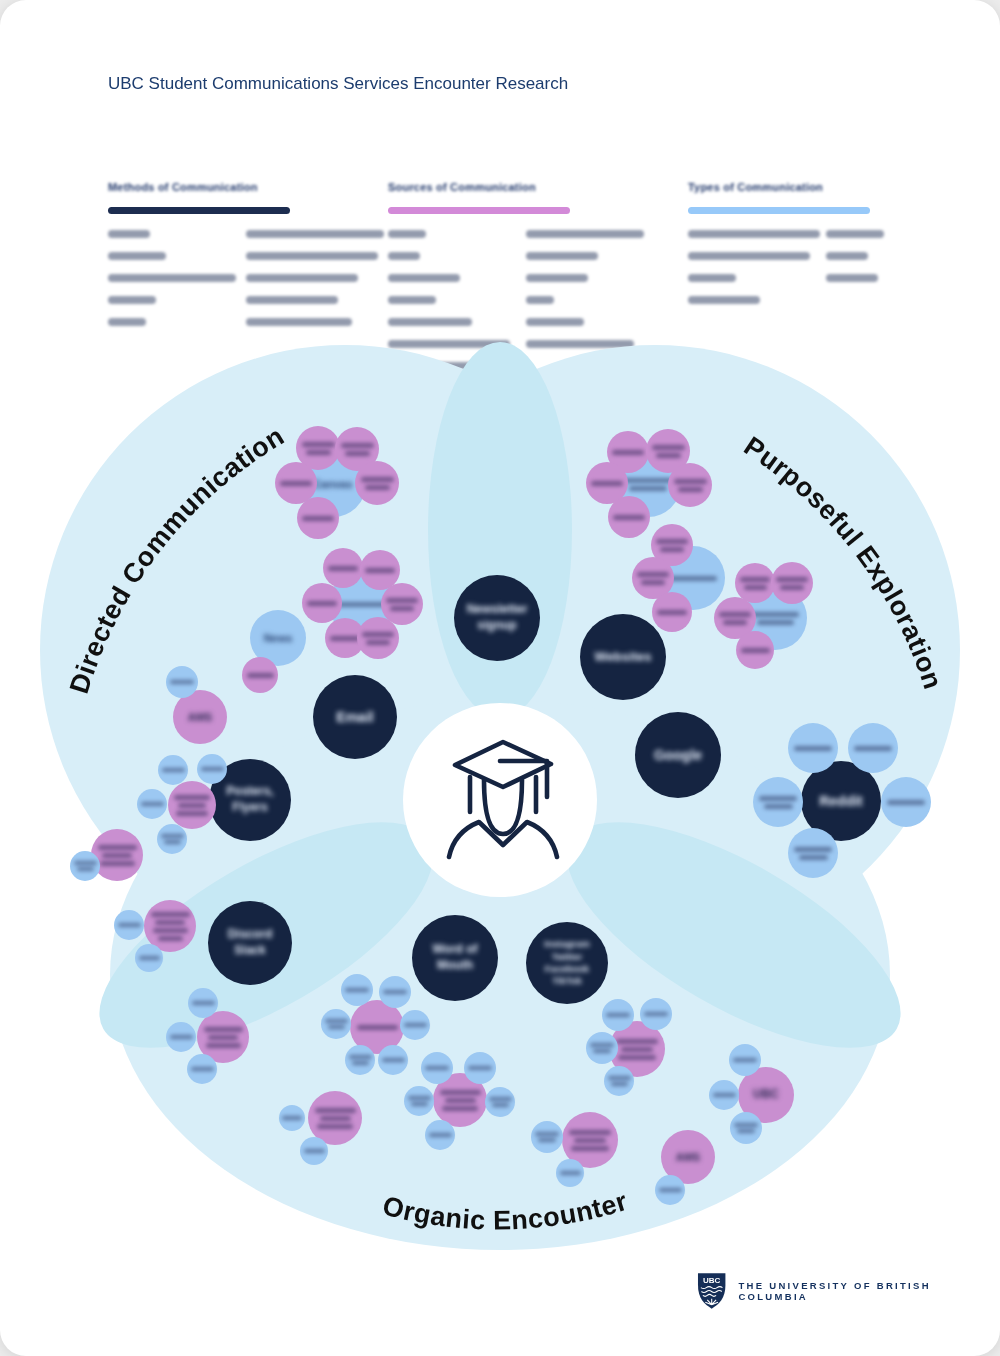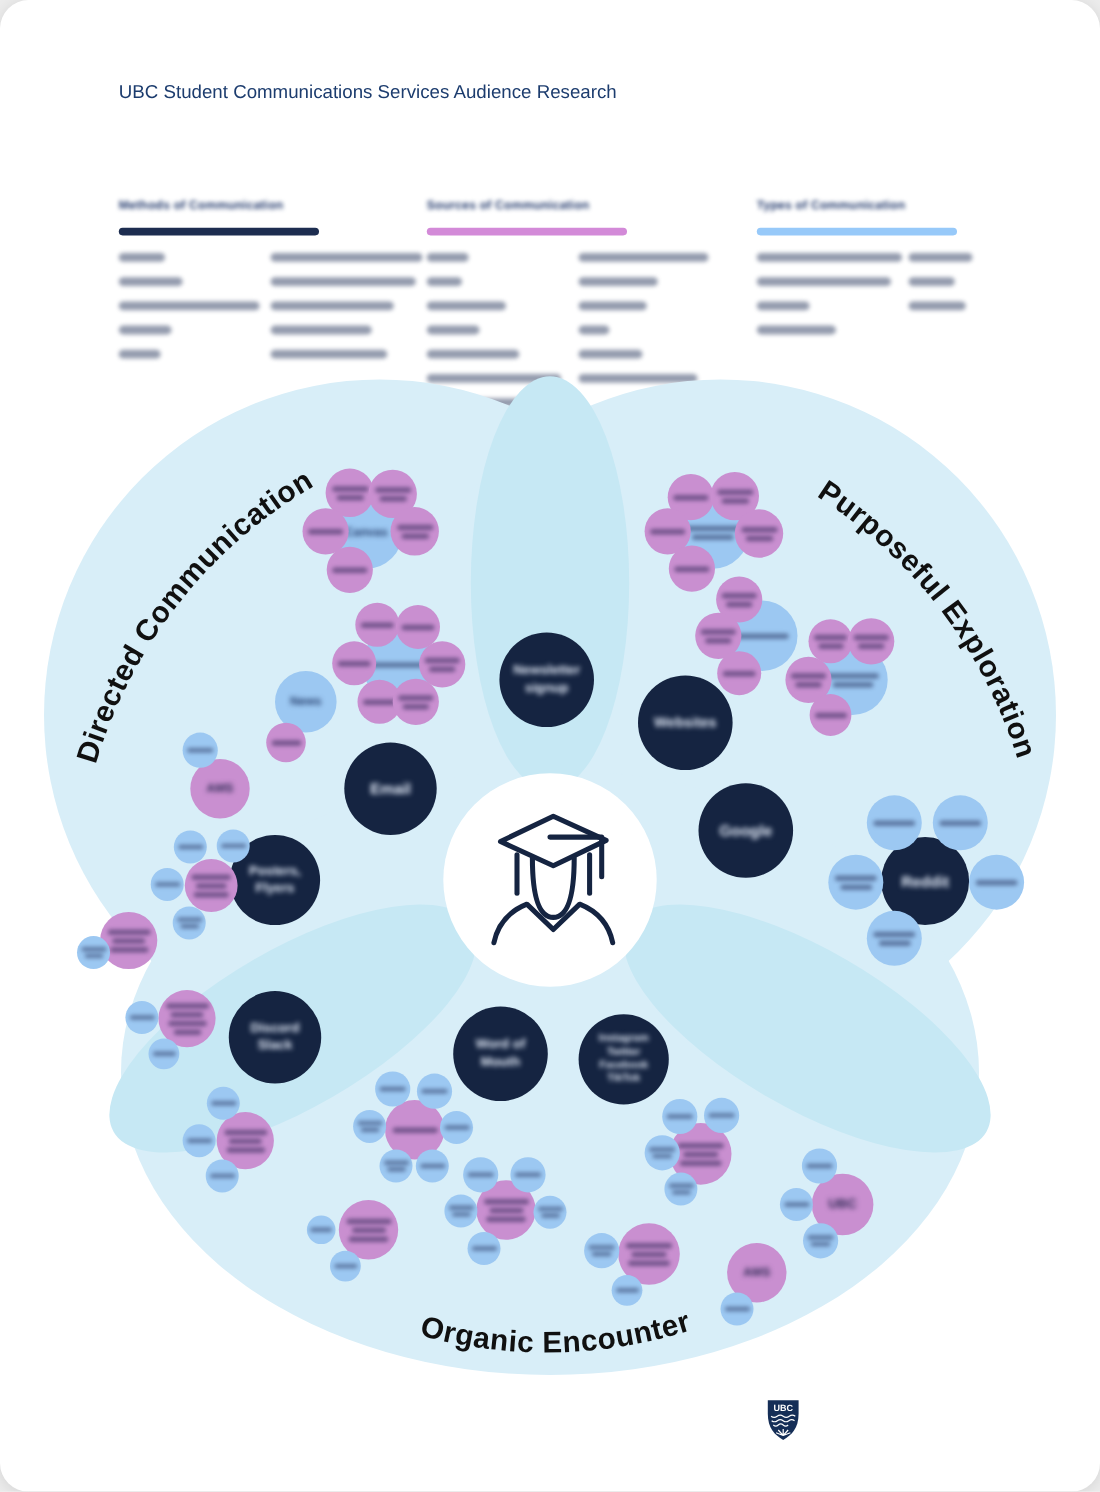--- a/index.html
+++ b/index.html
@@ -36,21 +36,21 @@
   .sm .bar{height:4px;margin:2.5px auto;}
   
   .footer{position:absolute;left:697px;top:1272px;display:flex;align-items:center;}
   .wordmark{margin-left:12px;font-size:9.5px;font-weight:bold;letter-spacing:2.3px;color:#14315e;}
 </style>
 </head>
 <body>
 
 <div class="page">
 
-  <div class="eyebrow">UBC Student Communications Services Audience Research</div>
+  <div class="eyebrow">UBC Student Communications Services Encounter Research</div>
 
   <div class="legend">
     <div class="leg-col" style="left:108px">
       <div class="leg-head">Methods of Communication</div>
       <div class="leg-bar" style="background: rgb(29, 45, 80);"></div>
       <div class="leg-items">
           <div class="leg-sub" style="width: 110px;">
             <div class="leg-line" style="width: 42px;"></div>
             <div class="leg-line" style="width: 58px;"></div>
             <div class="leg-line" style="width: 128px;"></div>
@@ -658,15 +658,16 @@
     <svg width="30" height="38" viewBox="0 0 30 38">
       <path d="M1 1 H29 V13 C29 27 22.5 32.5 15 37 C7.5 32.5 1 27 1 13 Z" fill="#152e57"></path>
       <text x="15" y="10.5" text-anchor="middle" font-size="8.2" font-weight="bold" fill="#ffffff" font-family="Liberation Sans, sans-serif">UBC</text>
       <g stroke="#ffffff" stroke-width="1.1" fill="none">
         <path d="M4 15.5 q2.75 2 5.5 0 q2.75 -2 5.5 0 q2.75 2 5.5 0 q2.75 -2 5.5 0"></path>
         <path d="M4.5 19.5 q2.6 2 5.2 0 q2.6 -2 5.2 0 q2.6 2 5.2 0 q2.6 -2 5.2 0"></path>
         <path d="M6 23.5 q2.3 2 4.5 0 q2.3 -2 4.5 0 q2.3 2 4.5 0"></path>
         <path d="M15 33 L15 27 M15 33 L10.5 28 M15 33 L19.5 28 M15 33 L8.5 30.5 M15 33 L21.5 30.5"></path>
       </g>
     </svg>
+    <div class="wordmark">THE UNIVERSITY OF BRITISH COLUMBIA</div>
   </div>
 
 </div>
 
 </body></html>

